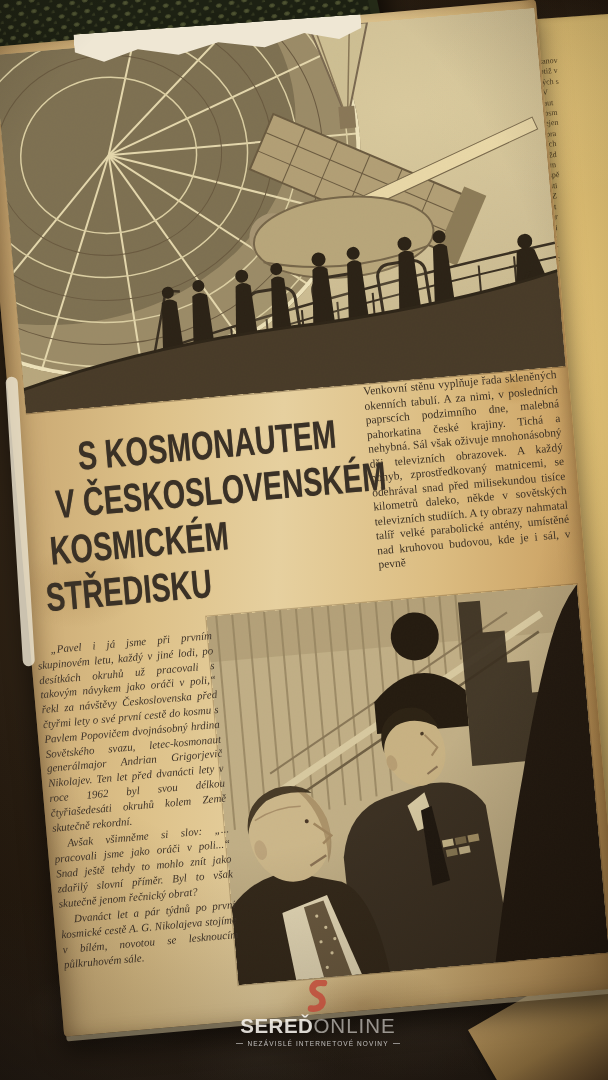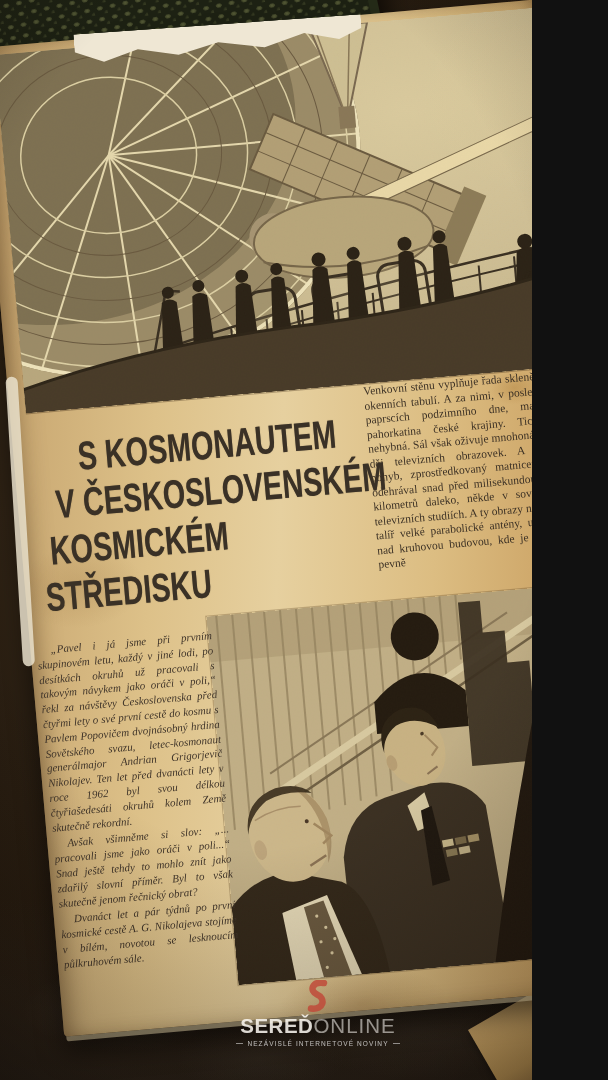--- a/index.html
+++ b/index.html
@@ -1,16 +1,16 @@
 <!DOCTYPE html>
 <html><head>
 <meta charset="utf-8">
 <style>
   html,body{margin:0;padding:0;background:#111;}
-  .scene{position:relative;width:532px;height:1080px;overflow:hidden;
+  .scene{position:relative;width:608px;height:1080px;overflow:hidden;
          background:radial-gradient(ellipse 130% 90% at 35% 40%, #342718 0%, #281d11 45%, #1d140c 100%);
          font-family:"Liberation Serif", serif;}
   .abs{position:absolute;}
 
   
   .desk-lower{left:0;top:900px;width:608px;height:180px;z-index:0;
     background:
       radial-gradient(ellipse 140px 60px at 120px 110px, rgba(125,118,105,.16), transparent 70%),
       radial-gradient(ellipse 180px 70px at 420px 130px, rgba(110,104,92,.13), transparent 70%),
       radial-gradient(ellipse 120px 50px at 260px 160px, rgba(95,90,80,.15), transparent 70%),

